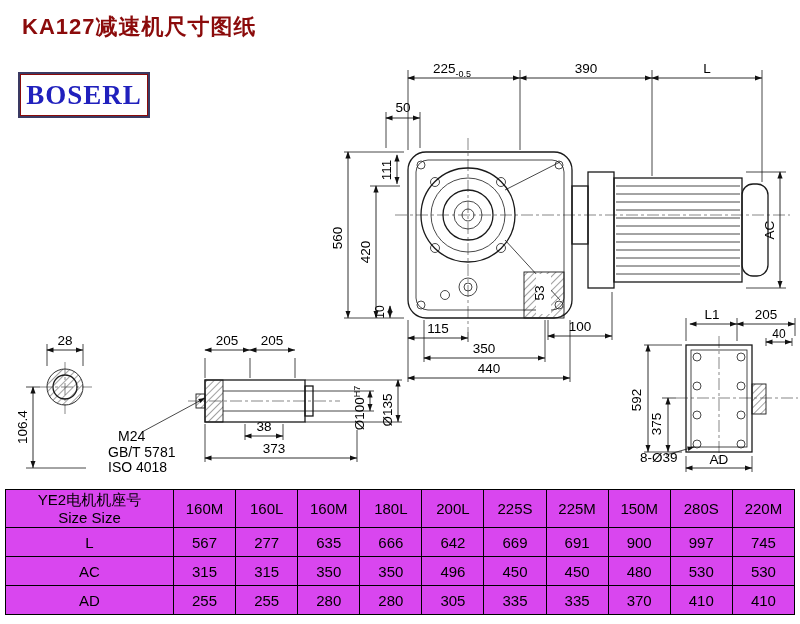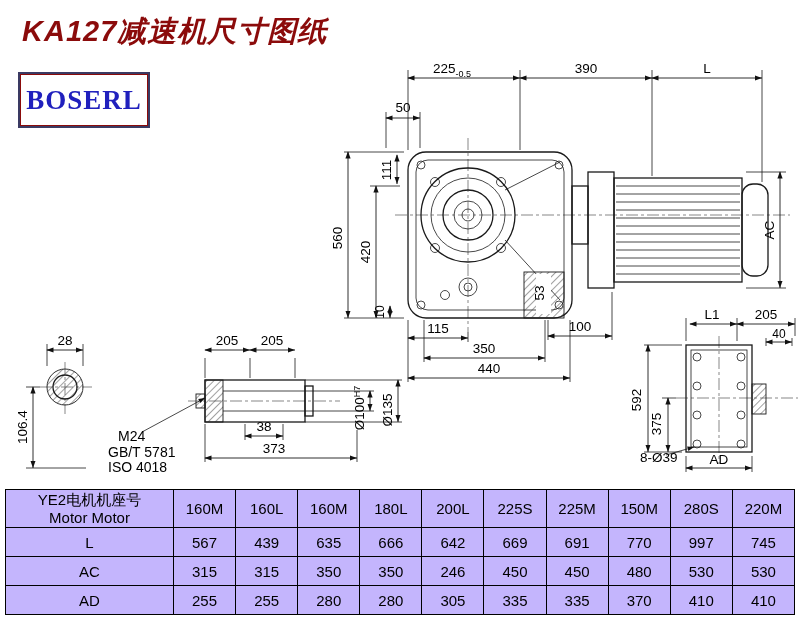--- a/index.html
+++ b/index.html
@@ -1,33 +1,33 @@
 <!DOCTYPE html>
 <html><head>
 <meta charset="utf-8">
 <style>
   * { margin:0; padding:0; box-sizing:border-box; }
   html,body { width:800px; height:624px; background:#fff; font-family:"Liberation Sans",sans-serif; }
   .page { position:relative; width:800px; height:624px; background:#fff; overflow:hidden; }
-  .title { position:absolute; left:22px; top:12px; font-size:29px; font-weight:bold; color:#8b0b0b; letter-spacing:1px; font-family:"Liberation Sans",sans-serif;font-style:italic; }
-  .logo { position:absolute; left:18px; top:72px; width:132px; height:56px; border:2px solid #3a3a63; box-shadow:0 0 0 1px #8b0b0b inset; display:flex; align-items:center; justify-content:center; }
+  .title { position:absolute; left:22px; top:12px; font-size:22px; font-weight:bold; color:#8b0b0b; letter-spacing:1px; font-family:"Liberation Sans",sans-serif; }
+  .logo { position:absolute; left:18px; top:72px; width:132px; height:46px; border:2px solid #3a3a63; box-shadow:0 0 0 1px #8b0b0b inset; display:flex; align-items:center; justify-content:center; }
   .logo span { font-family:"Liberation Serif",serif; font-weight:bold; font-size:27px; color:#2020bd; letter-spacing:1px; }
   svg.drawing { position:absolute; left:0; top:0; width:800px; height:624px; }
   .ln  { stroke:#1a1a1a; stroke-width:1.3; fill:none; }
   .thin{ stroke:#1a1a1a; stroke-width:0.8; fill:none; }
   .dim { stroke:#1a1a1a; stroke-width:0.9; fill:none; marker-start:url(#as); marker-end:url(#ae); }
   .cl  { stroke:#555; stroke-width:0.7; fill:none; stroke-dasharray:12 3 3 3; }
   .hat { stroke:#1a1a1a; stroke-width:0.9; fill:url(#hatch); }
   .wht { fill:#fff; stroke:none; }
   .dt  { font-family:"Liberation Sans",sans-serif; font-size:13.5px; fill:#000; }
   .dts { font-size:12px; }
   .tol { font-size:9px; }
   .sup { font-size:9px; }
   .note{ font-family:"Liberation Sans",sans-serif; font-size:14px; fill:#000; }
-  table.spec { position:absolute; left:5px; top:489px; width:790px; border-collapse:collapse; table-layout:fixed; background:#c4b5fd; color:#000; }
+  table.spec { position:absolute; left:5px; top:489px; width:790px; border-collapse:collapse; table-layout:fixed; background:#d946ef; color:#000; }
   table.spec th, table.spec td { border:1px solid #000; text-align:center; vertical-align:middle; font-weight:normal; font-size:15px; padding:0; }
   table.spec tr.hdr th { height:38px; }
   table.spec tr.data td { height:29px; }
   .hcell div { line-height:18px; }
 </style>
 </head>
 <body>
 
 <div class="page">
 
@@ -211,53 +211,53 @@
         <col>
         <col>
         <col>
         <col>
         <col>
     </colgroup>
     <tbody>
         <tr class="hdr">
       <th class="hcell">
         <div>YE2电机机座号</div>
-        <div>Motor Motor</div>
+        <div>Size Size</div>
       </th>
       <th>160M</th>
       <th>160L</th>
       <th>160M</th>
       <th>180L</th>
       <th>200L</th>
       <th>225S</th>
       <th>225M</th>
       <th>150M</th>
       <th>280S</th>
       <th>220M</th>
     </tr>
     <tr class="data">
       <td>L</td>
       <td>567</td>
-      <td>439</td>
+      <td>277</td>
       <td>635</td>
       <td>666</td>
       <td>642</td>
       <td>669</td>
       <td>691</td>
-      <td>770</td>
+      <td>900</td>
       <td>997</td>
       <td>745</td>
     </tr>
     <tr class="data">
       <td>AC</td>
       <td>315</td>
       <td>315</td>
       <td>350</td>
       <td>350</td>
-      <td>246</td>
+      <td>496</td>
       <td>450</td>
       <td>450</td>
       <td>480</td>
       <td>530</td>
       <td>530</td>
     </tr>
     <tr class="data">
       <td>AD</td>
       <td>255</td>
       <td>255</td>

